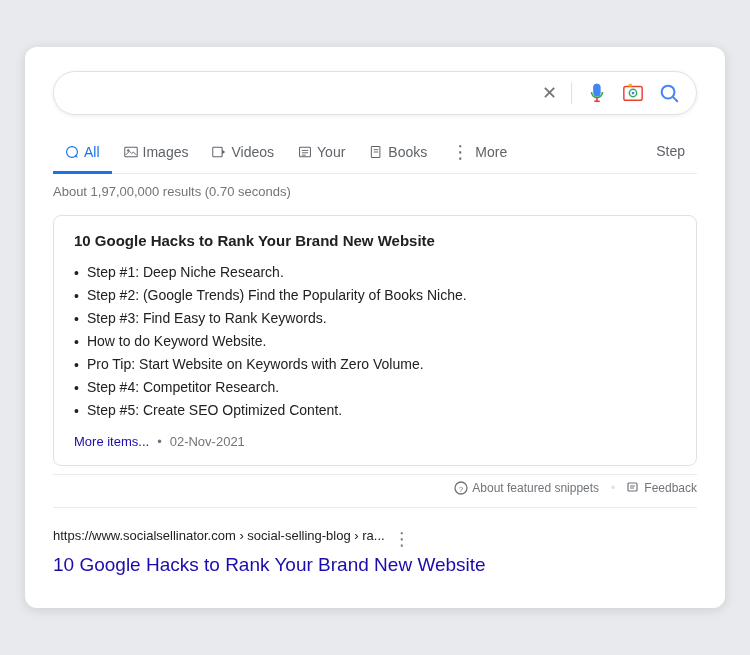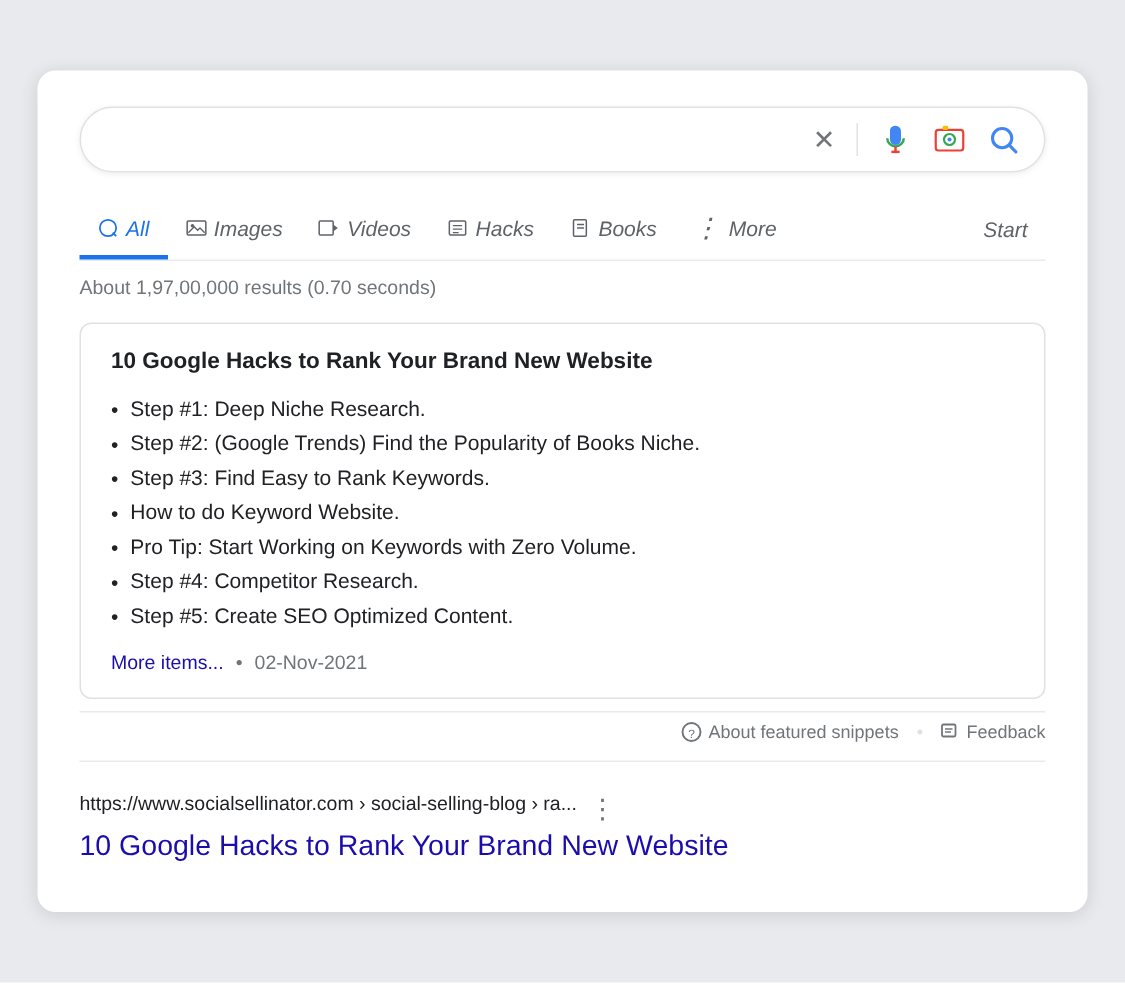--- a/index.html
+++ b/index.html
@@ -73,25 +73,23 @@
 
     .icon-search {
       width: 22px;
       height: 22px;
       cursor: pointer;
     }
 
     
     .nav-tabs {
       display: flex;
-      align-items: center;
       border-bottom: 1px solid #e8eaed;
       margin-bottom: 10px;
       gap: 0;
-      font-style: italic;
     }
 
     .nav-tab {
       display: flex;
       align-items: center;
       gap: 5px;
       padding: 10px 12px;
       font-size: 14px;
       color: #5f6368;
       cursor: pointer;
@@ -297,59 +295,59 @@
       <span>Videos</span>
     </div>
 
     <div class="nav-tab">
       <svg viewBox="0 0 18 18">
         <rect x="2" y="3" width="14" height="12" rx="1" fill="none" stroke="#5f6368" stroke-width="1.3"></rect>
         <line x1="5" y1="7" x2="13" y2="7" stroke="#5f6368" stroke-width="1.2"></line>
         <line x1="5" y1="10" x2="13" y2="10" stroke="#5f6368" stroke-width="1.2"></line>
         <line x1="5" y1="13" x2="10" y2="13" stroke="#5f6368" stroke-width="1.2"></line>
       </svg>
-      <span>Hacks</span>
+      <span>Your</span>
     </div>
 
     <div class="nav-tab">
       <svg viewBox="0 0 18 18">
         <rect x="3" y="2" width="11" height="14" rx="1" fill="none" stroke="#5f6368" stroke-width="1.3"></rect>
         <line x1="6" y1="6" x2="12" y2="6" stroke="#5f6368" stroke-width="1.2"></line>
         <line x1="6" y1="9" x2="12" y2="9" stroke="#5f6368" stroke-width="1.2"></line>
       </svg>
       <span>Books</span>
     </div>
 
     <div class="nav-tab">
       <span style="font-size:18px; letter-spacing:1px; color:#5f6368; line-height:1">⋮</span>
       <span>More</span>
     </div>
 
-    <div class="nav-tools">Start</div>
+    <div class="nav-tools">Step</div>
   </div>
 
   <div class="results-info">About 1,97,00,000 results (0.70 seconds)</div>
 
   <div class="featured-snippet">
     <div class="snippet-title">10 Google Hacks to Rank Your Brand New Website</div>
     <ul class="snippet-list">
       <li>
           <span>Step #1: Deep Niche Research.</span>
         </li>
       <li>
           <span>Step #2: (Google Trends) Find the Popularity of Books Niche.</span>
         </li>
       <li>
           <span>Step #3: Find Easy to Rank Keywords.</span>
         </li>
       <li>
           <span>How to do Keyword Website.</span>
         </li>
       <li>
-          <span>Pro Tip: Start Working on Keywords with Zero Volume.</span>
+          <span>Pro Tip: Start Website on Keywords with Zero Volume.</span>
         </li>
       <li>
           <span>Step #4: Competitor Research.</span>
         </li>
       <li>
           <span>Step #5: Create SEO Optimized Content.</span>
         </li>
     </ul>
     <div class="snippet-footer">
       <span class="more-items-link">More items...</span>

